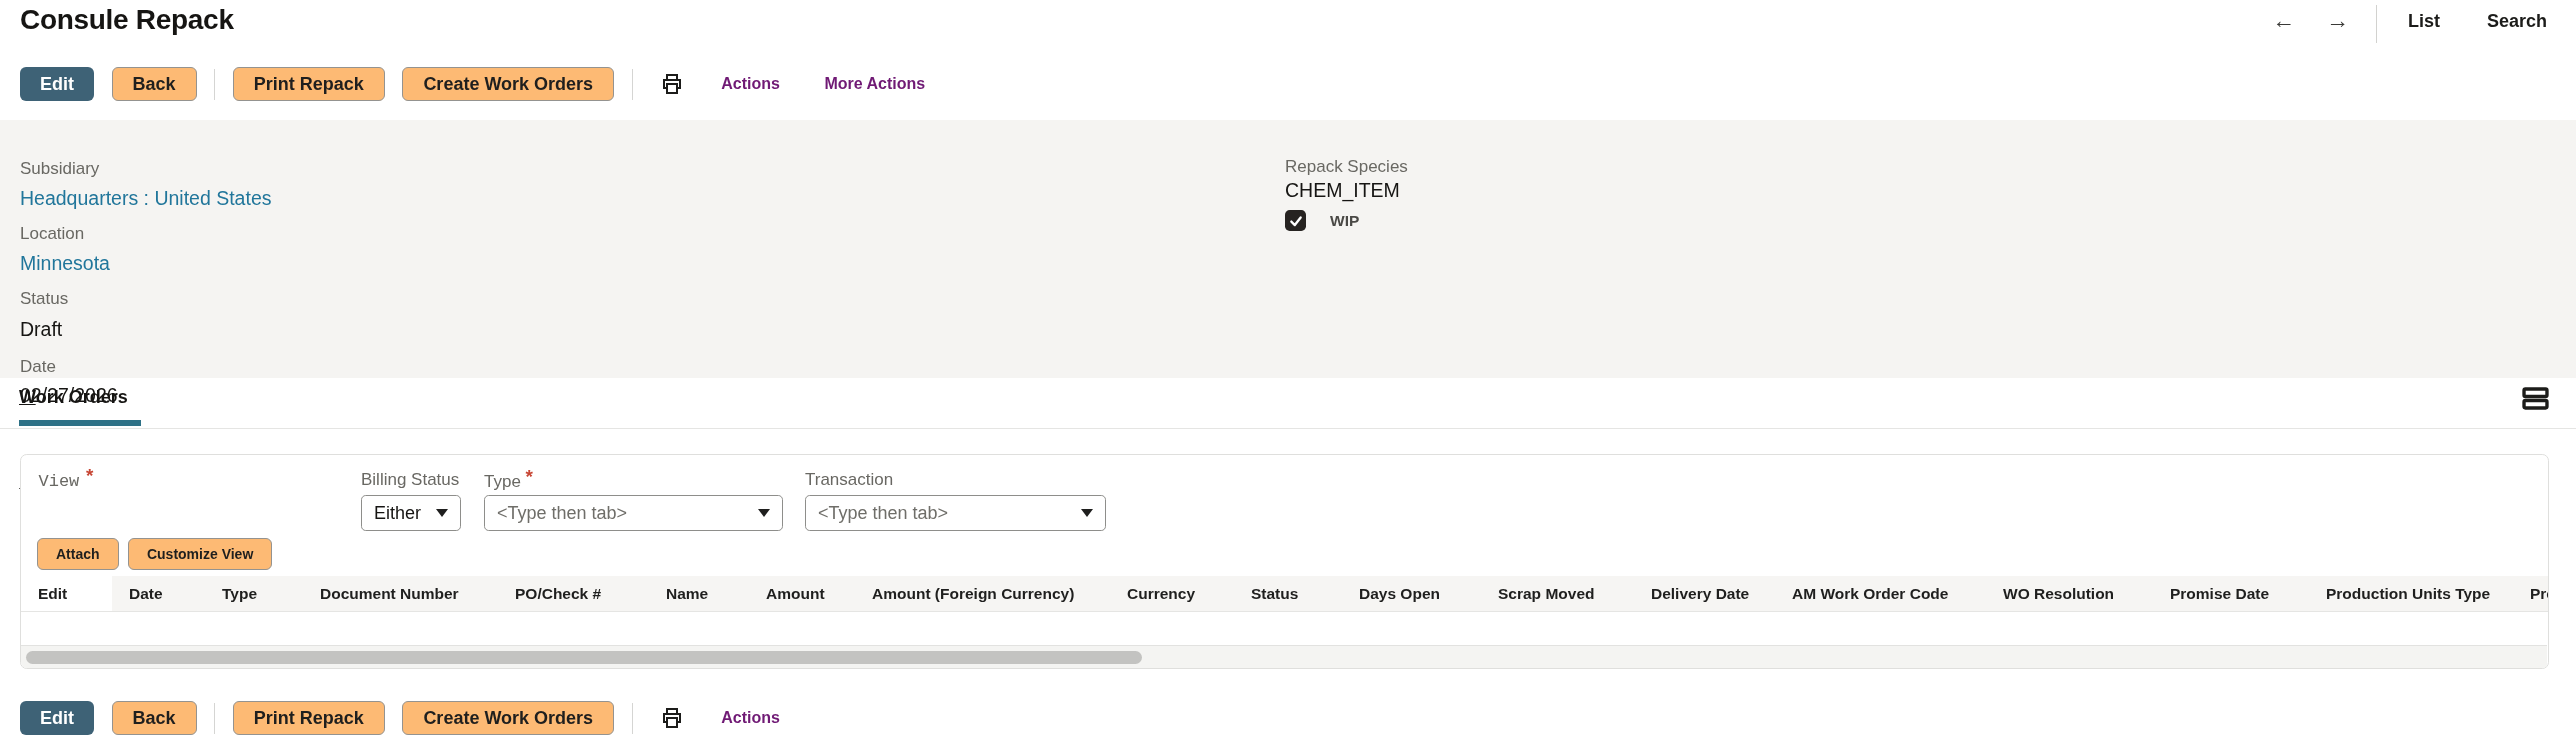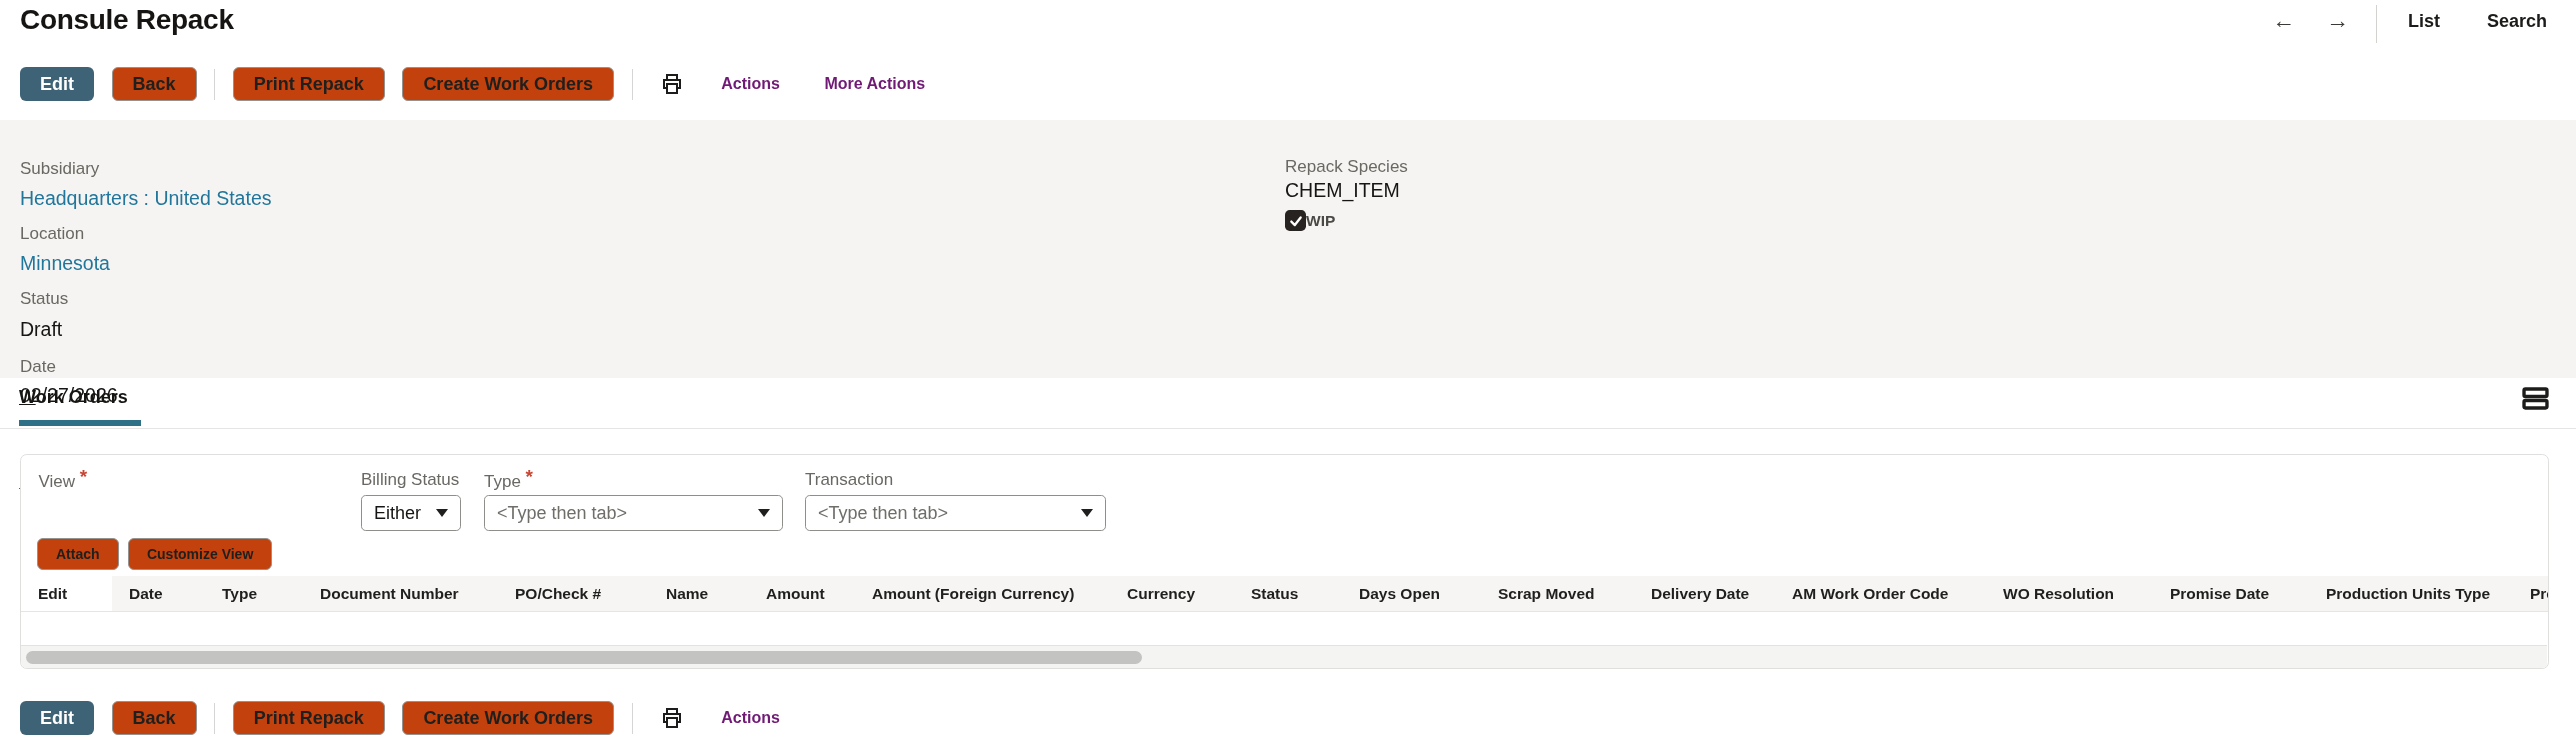--- a/index.html
+++ b/index.html
@@ -22,37 +22,37 @@
   
   .toolbar { position:absolute; left:20px; display:flex; align-items:center; gap:17.5px; }
   .toolbar.top { top:67px; }
   .toolbar.bottom { top:701px; }
   .btn {
     height:34px; display:inline-flex; align-items:center; padding:0 20px;
     border-radius:6px; font-size:18px; font-weight:700; font-family:"Liberation Sans",sans-serif;
     cursor:pointer; white-space:nowrap;
   }
   .btn-primary { background:#3e6276; color:#ffffff; border:none; }
-  .btn-secondary { background:#c2410c; color:#1f1f1e; border:1.3px solid #949390; }
+  .btn-secondary { background:#fdba74; color:#1f1f1e; border:1.3px solid #949390; }
   .tb-divider { width:1.3px; height:31px; background:#d5d5d3; }
   .flat-action { font-size:16px; font-weight:700; color:#701a75; cursor:pointer; white-space:nowrap; }
   .flat-action.actions { margin-left:20px; }
   .flat-action.more { margin-left:27px; }
   .icon-btn { background:none; border:none; cursor:pointer; display:inline-flex; margin-left:9.4px; }
 
   
   .fields-section { position:absolute; left:0; top:120px; width:2576px; height:258px; background:#f5f4f2; }
   .fld { position:absolute; white-space:nowrap; }
   .fld-label { font-size:17px; color:#696863; }
   .fld-value { font-size:19.5px; color:#161513; }
   .fld-link  { font-size:19.5px; color:#21769b; cursor:pointer; }
   .col-left { left:20px; }
   .col-right { left:1285px; }
 
-  .checkbox-row { position:absolute; left:1285px; top:90px; display:flex; align-items:center; gap:0; }
+  .checkbox-row { position:absolute; left:1285px; top:90px; display:flex; align-items:center; gap:24px; }
   .checkbox { width:21px; height:21px; border-radius:4.7px; background:#262321; display:flex; align-items:center; justify-content:center; cursor:pointer; }
   .checkbox-label { font-size:15.5px; font-weight:700; color:#4a4946; }
 
   
   .tabs-row { position:absolute; left:19px; top:378px; display:flex; gap:35px;flex-direction:column; }
   .tab { display:inline-block; padding:9.4px 0 12px 0; font-size:18px; cursor:pointer; border-bottom:6.7px solid transparent; }
   .tab.active { font-weight:700; color:#161513; border-bottom-color:#2e7186; }
   .tab.inactive { font-weight:500; color:#5f5e5b; }
   .tab-label { display:inline-block; }
   .tab-label::first-letter { text-decoration:underline; }
@@ -68,21 +68,21 @@
   .req { color:#c74634; font-size:19px; font-weight:700; position:relative; top:-4px; margin-left:4.7px; }
   .dd {
     position:absolute; top:40px; height:36px; background:#ffffff;
     border:1.3px solid #8e8e8b; border-radius:4.7px; display:flex; align-items:center;
     justify-content:space-between; padding:0 12px 0 12px; cursor:pointer;
   }
   .dd-value { font-size:18px; color:#161513; white-space:nowrap; overflow:hidden; }
   .dd-value.placeholder { color:#6f6e69; }
   .caret { width:0; height:0; border-left:6.7px solid transparent; border-right:6.7px solid transparent; border-top:8.7px solid #1f1f1e; margin-left:9.4px; flex:none; }
 
-  .lbl-view { left:17.5px; } .dd-view { left:16px; width:304px; }
+  .lbl-view { left:17.5px;font-family:Liberation Mono, monospace; } .dd-view { left:16px; width:304px; }
   .lbl-bill { left:340px; } .dd-bill { left:340px; width:100px; }
   .lbl-type { left:463px; } .dd-type { left:463px; width:299px; }
   .lbl-tran { left:784px; } .dd-tran { left:784px; width:301px; }
 
   .panel-btns { position:absolute; left:16px; top:83px; display:flex; gap:9.4px; }
   .btn-sm { height:32px; padding:0 18px; font-size:14px; }
 
   .thead { position:absolute; left:0; top:121px; height:36px; display:flex; width:2959px; border-bottom:1.3px solid #e5e5e3; }
   .hcell {
     background:#f6f5f3; font-size:15.5px; font-weight:700; color:#1f1f1e;

